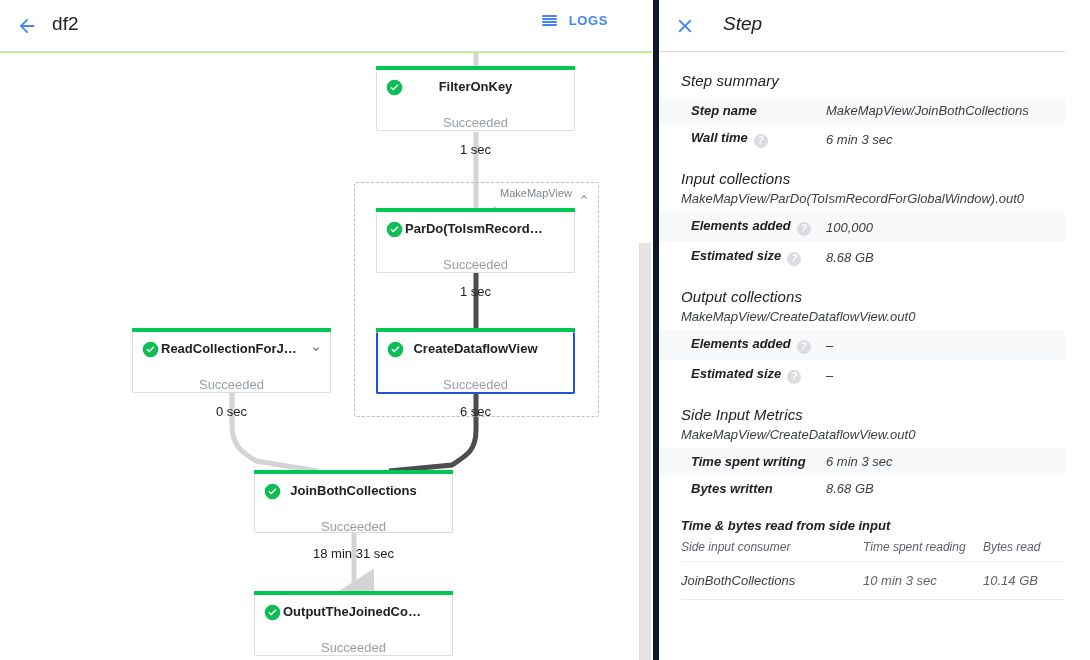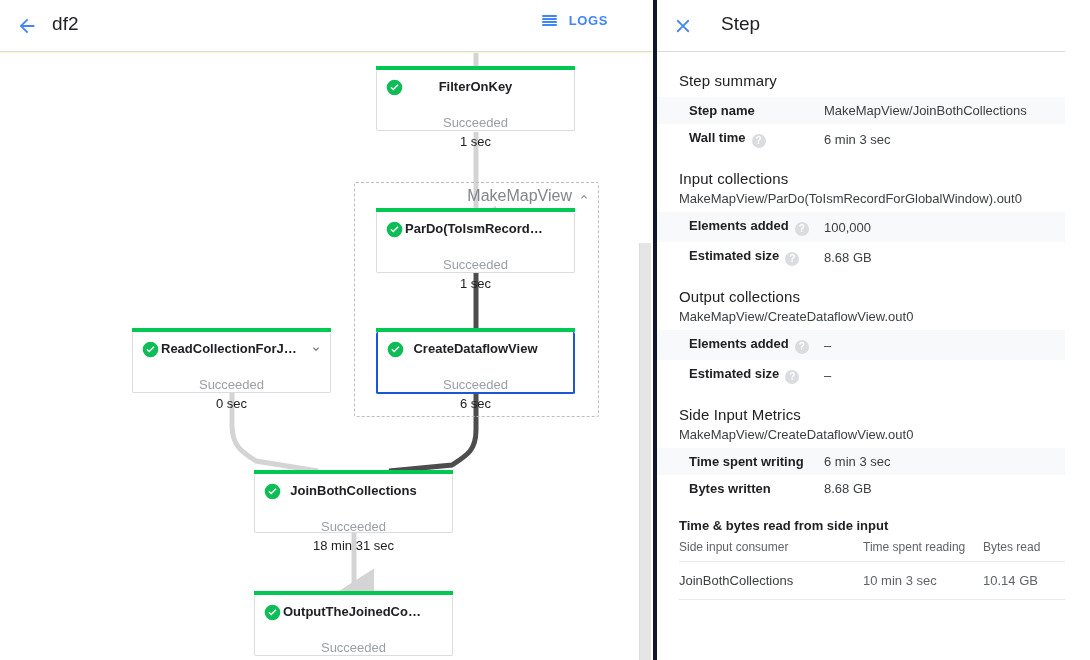--- a/index.html
+++ b/index.html
@@ -9,21 +9,21 @@
     overflow: hidden;
     background: #ffffff;
     font-family: "Liberation Sans", sans-serif;
     color: #3c4043;
   }
   #app { position: relative; width: 1090px; height: 660px; background:#fff; }
 
   
   #left-panel {
     position: absolute; left: 0; top: 0; width: 652px; height: 660px;
-    background: #fef9c3; overflow: hidden;
+    background: #bef264; overflow: hidden;
   }
   #topbar {
     position: absolute; left: 0; top: 0; width: 652px; height: 52px;
     border-bottom: 1px solid #dadce0; background: #fff;
   }
   #back-btn {
     position: absolute; left: 8px; top: 7px; width: 38px; height: 38px;
     display: flex; align-items: center; justify-content: center;
     border-radius: 50%; cursor: pointer;
   }
@@ -60,21 +60,21 @@
     background: #e5e5e5; border-left:1px solid #dcdcdc; cursor: pointer;
   }
 
   
   .composite-box {
     position: absolute; border: 1px dashed #bdbdbd; border-radius: 2px;
     background: transparent;
   }
   .composite-label {
     position: absolute; right: 26px; top: 4px;
-    font-size: 16px; color: #80868b; white-space: nowrap;
+    font-size: 11px; color: #80868b; white-space: nowrap;
   }
   .composite-chevron {
     position: absolute; right: 8px; top: 8px; width: 12px; height: 12px;
   }
 
   
   .node {
     position: absolute; background: #fff;
     border: 1px solid #dadce0; border-radius: 2px;
     border-top: none;
@@ -92,28 +92,28 @@
   }
   .node-title {
     text-align: center; font-size: 13px; font-weight: bold; color: #202124;
     margin-top: 9px; padding: 0 28px; white-space: nowrap; overflow:hidden;
     text-overflow: ellipsis;
   }
   .node-sub {
     text-align: center; font-size: 13px; color: #9aa0a6; margin-top: 21px;
   }
   .node-time {
-    text-align: center; font-size: 13px; color: #202124; margin-top: 4px;
+    text-align: center; font-size: 13px; color: #202124; margin-top: 12px;
   }
   .node-chevron { position: absolute; right: 8px; top: 11px; width: 12px; height: 12px; }
 
   
   #right-panel {
     position: absolute; left: 653px; top: 0; width: 412px; height: 660px;
-    background: #fff; border-left: 4px solid #0f172a; overflow: hidden;
+    background: #fff; border-left: 6px solid #0f172a; overflow: hidden; font-style: italic;
   }
   #panel-header {
     position: relative; height: 52px; border-bottom: 1px solid #dadce0;
   }
   #close-btn {
     position: absolute; left: 14px; top: 14px; width: 24px; height: 24px;
     display:flex; align-items:center; justify-content:center; cursor:pointer;
   }
   #panel-title {
     position: absolute; left: 64px; top: 13px;

